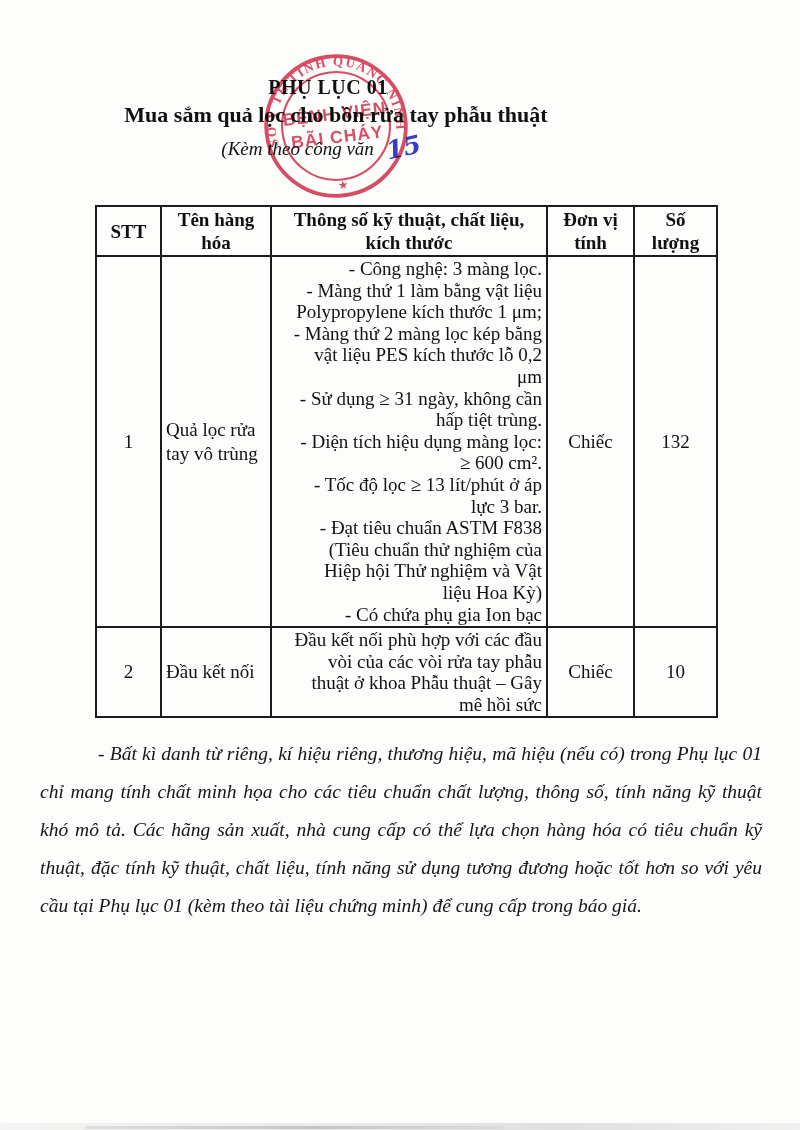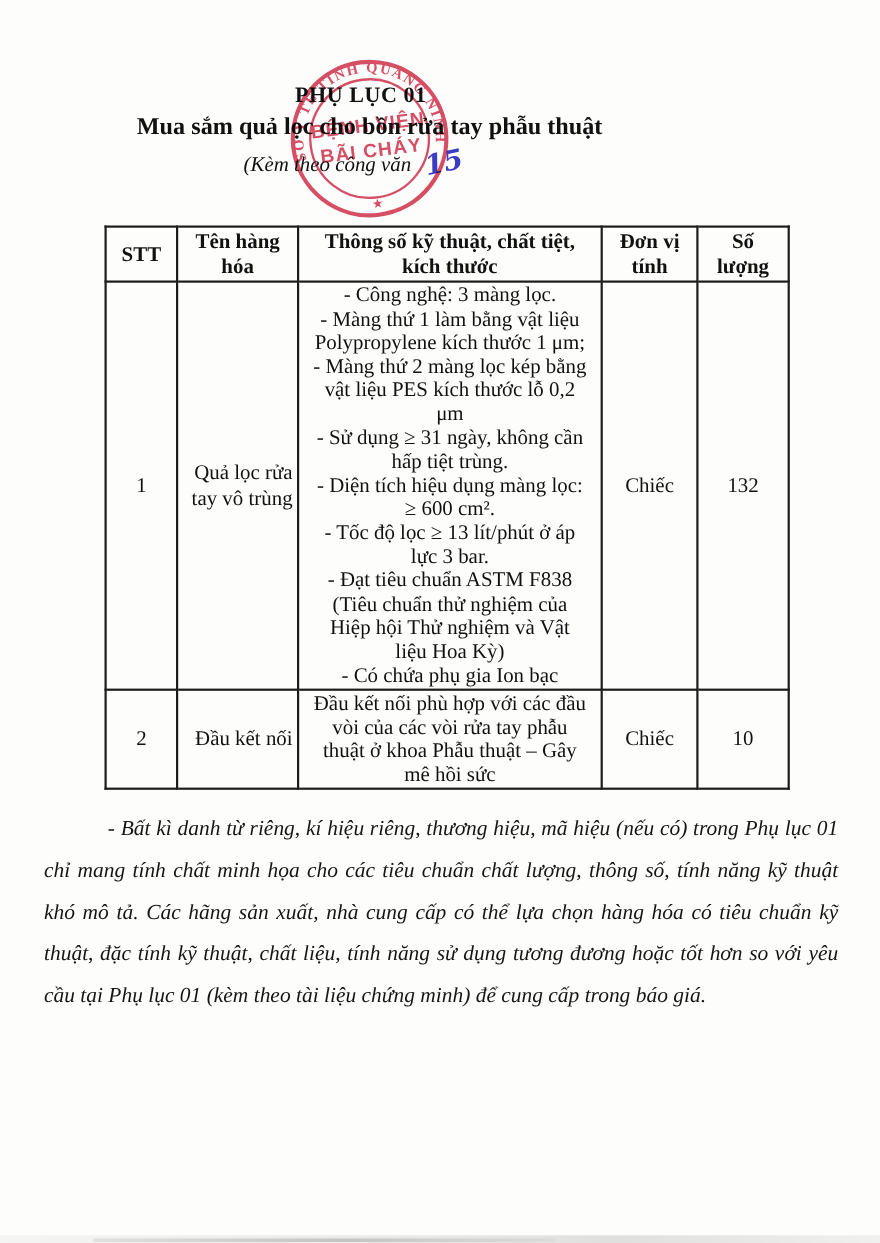--- a/index.html
+++ b/index.html
@@ -44,23 +44,23 @@
     font-size:19px;
     vertical-align:middle;
     padding:1px 4px;
     overflow:hidden;
   }
   th.hdr{font-weight:bold;font-size:20px;line-height:23px;white-space:pre-line;text-align:center;padding:2px 2px;}
   tr.hdr-row{height:48px;}
   tr.row1{height:367px;}
   tr.row2{height:90px;}
   td.c-stt,td.c-unit,td.c-qty{text-align:center;}
-  td.c-name{text-align:right;line-height:24px;padding:0 6px;margin-top:12px;}
+  td.c-name{text-align:left;line-height:24px;padding:0 6px;margin-top:12px;}
   td.c-spec{
-    vertical-align:top;text-align:center;
+    vertical-align:top;text-align:right;
     white-space:pre-line;
     font-size:18.5px;line-height:21.6px;
     padding:2px 4px 0 7px;
   }
   
   .footer-note{
     position:absolute;left:40px;top:735px;width:722px;
     font-size:19.5px;font-style:italic;font-weight:500;
     line-height:38px;text-align:justify;text-indent:58px;
     color:#151515;
@@ -115,21 +115,21 @@
         <col style="width:110px">
         <col style="width:276px">
         <col style="width:87px">
         <col style="width:83px">
     </colgroup>
     <tbody>
         <tr class="hdr-row">
       <th class="hdr">STT</th>
       <th class="hdr">Tên hàng
 hóa</th>
-      <th class="hdr">Thông số kỹ thuật, chất tiệt,
+      <th class="hdr">Thông số kỹ thuật, chất liệu,
 kích thước</th>
       <th class="hdr">Đơn vị
 tính</th>
       <th class="hdr">Số
 lượng</th>
     </tr>
     <tr class="row1">
       <td class="c-stt">1</td>
       <td class="c-name">Quả lọc rửa tay vô trùng</td>
       <td class="c-spec">- Công nghệ: 3 màng lọc.

